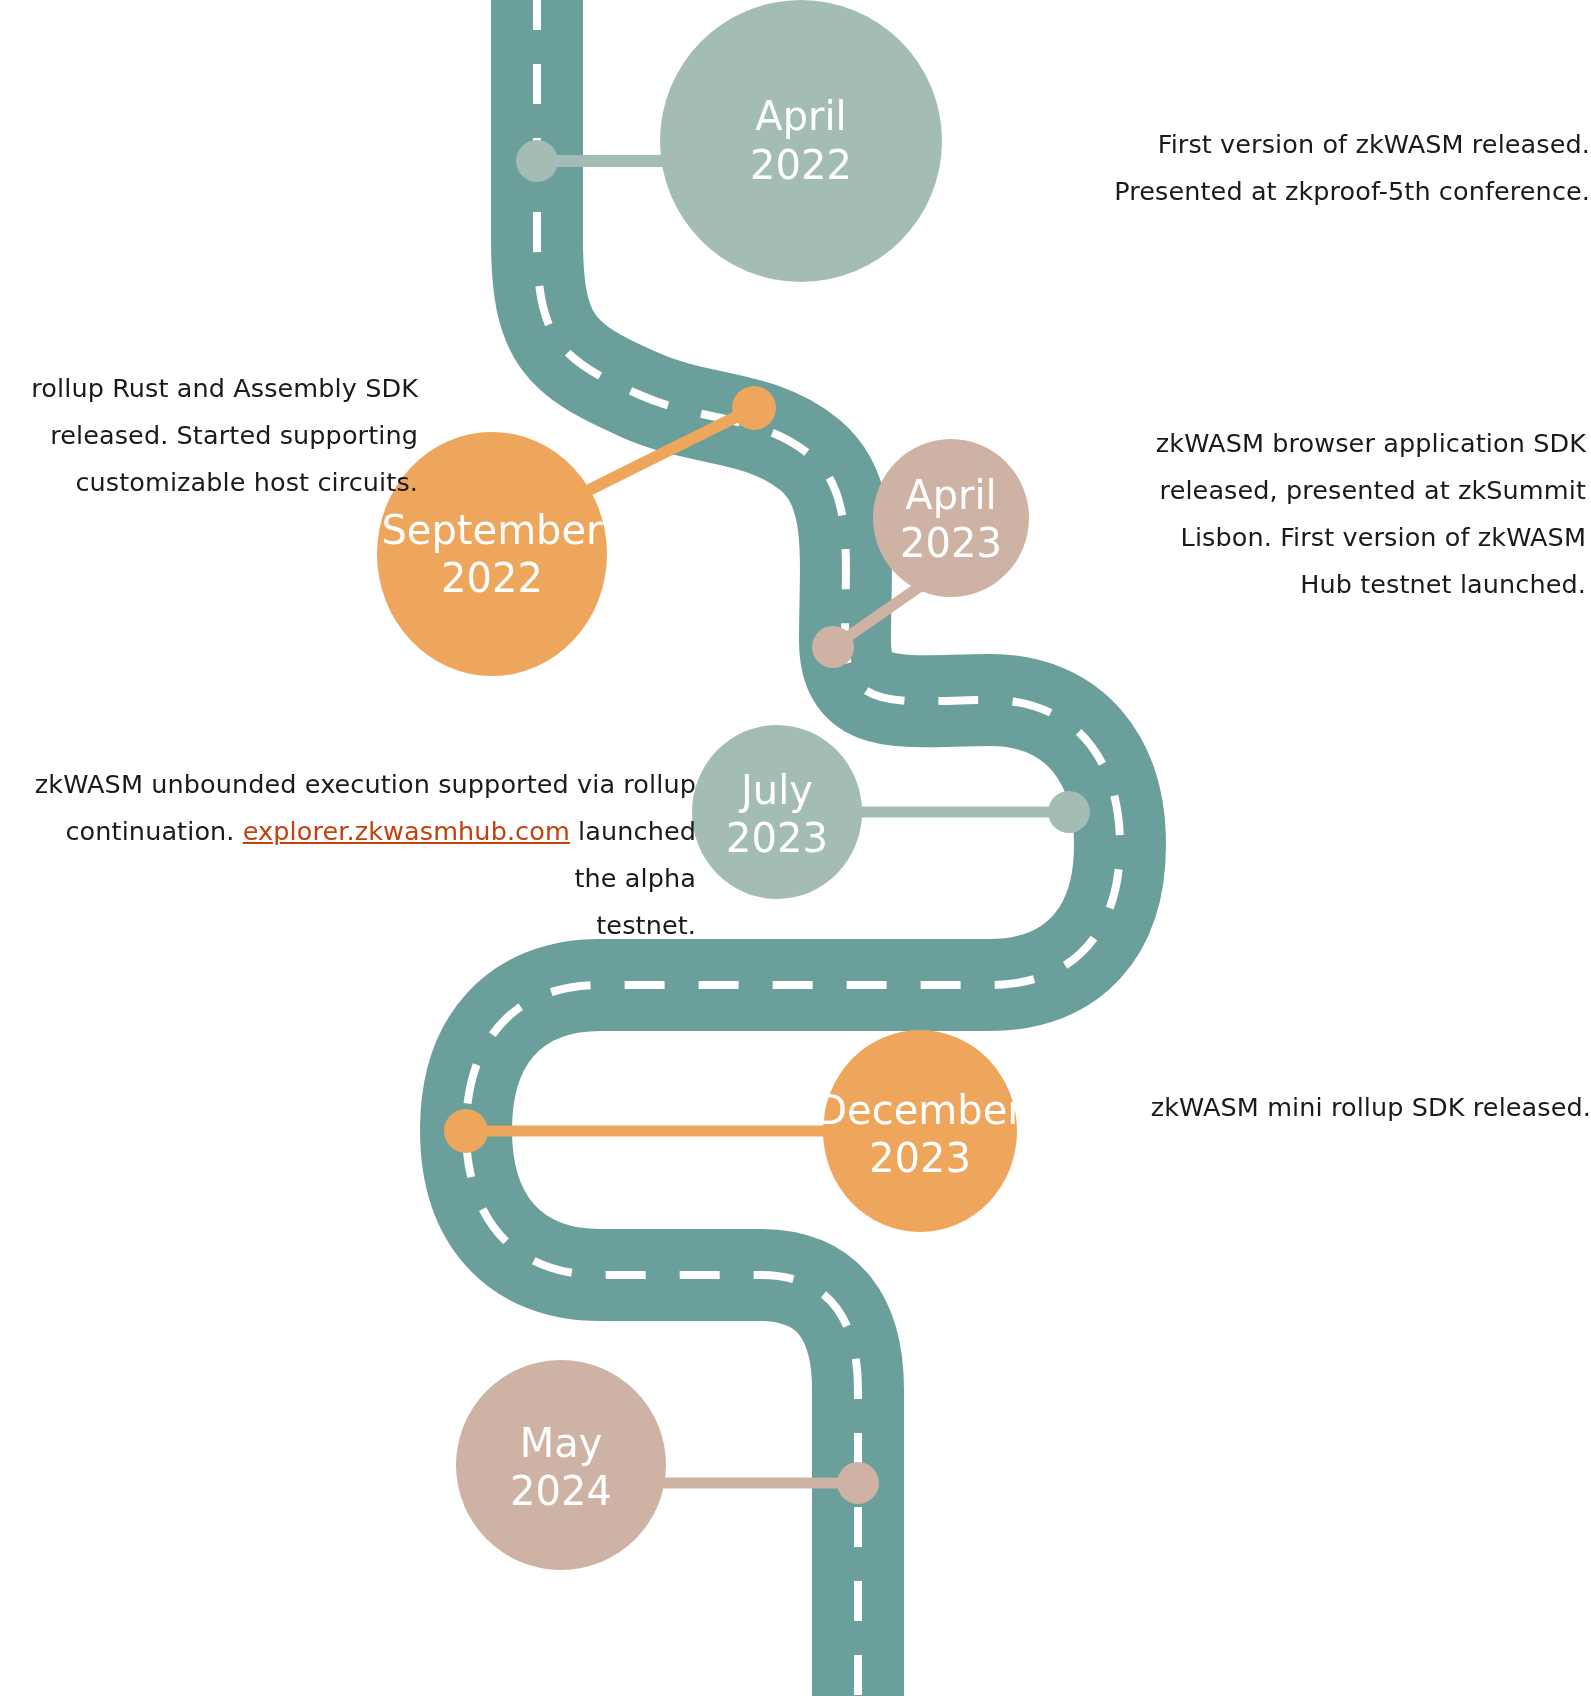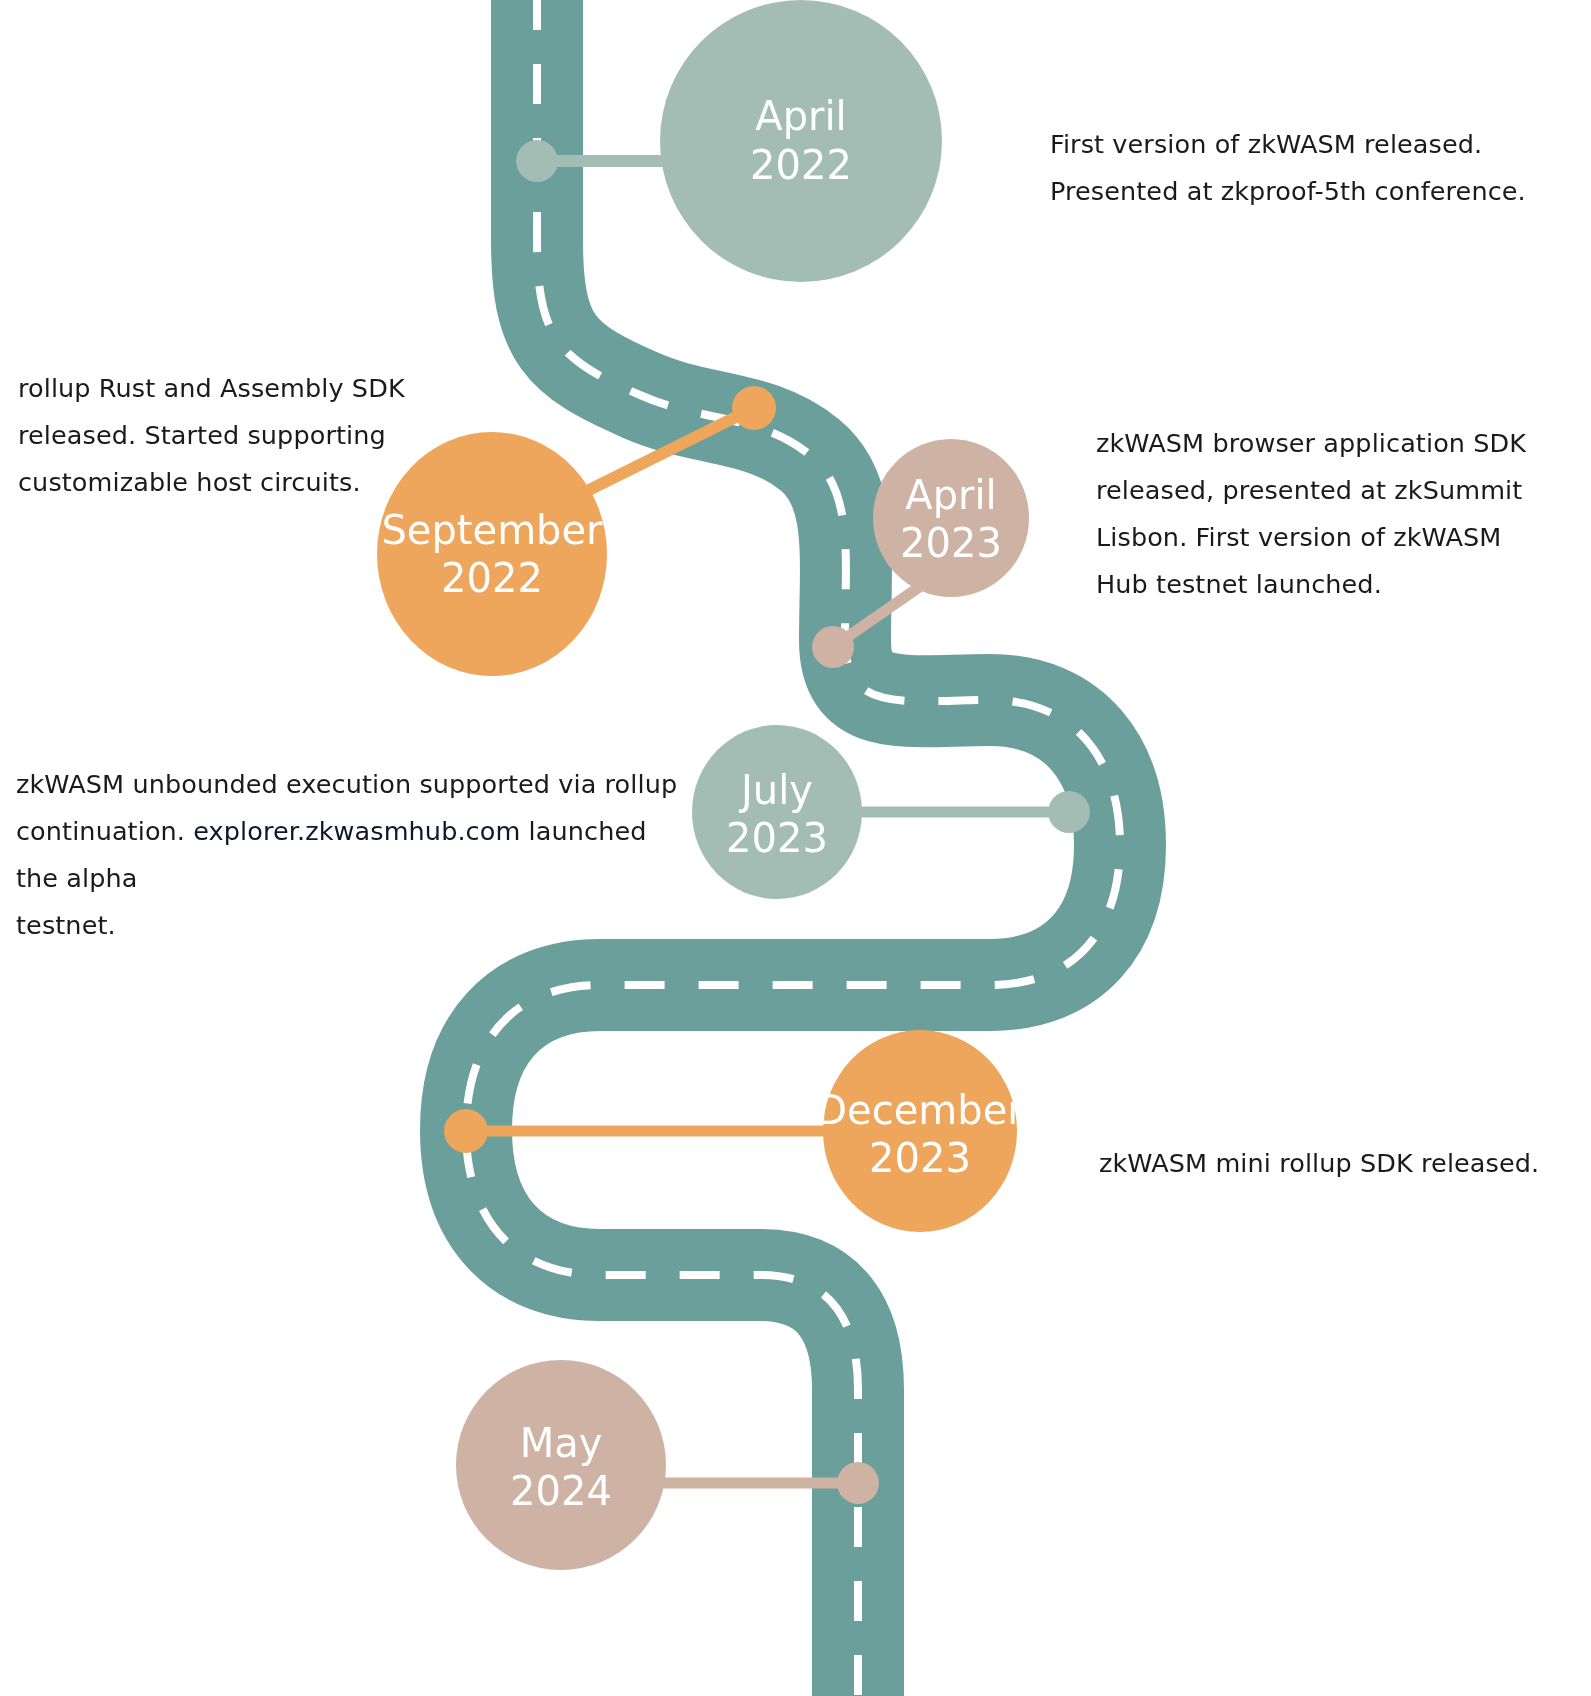--- a/index.html
+++ b/index.html
@@ -9,20 +9,21 @@
   }
   body {
     font-family: "DejaVu Sans", "Liberation Sans", sans-serif;
   }
   #stage {
     position: relative;
     width: 1591px;
     height: 1696px;
     background: #ffffff;
     overflow: hidden;
+    text-align: right;
   }
   #roadmap-svg {
     position: absolute;
     left: 0;
     top: 0;
     width: 1591px;
     height: 1696px;
   }
   .milestone-label {
     fill: #ffffff;
@@ -34,28 +35,29 @@
   .note {
     position: absolute;
     color: #1a1a1a;
     font-family: "DejaVu Sans", "Liberation Sans", sans-serif;
     font-size: 25.5px;
     line-height: 47px;
     letter-spacing: 0.1px;
     white-space: pre-line;
   }
   .note .link {
-    color: #0f172a;
+    text-decoration: underline;
+    color: #c2410c;
     margin-top: 22px;
   }
   #note-april-2022   { left: 1050px; top: 96px;  width: 540px; margin-top: 25px; }
   #note-sept-2022    { left: 18px;   top: 365px; width: 400px; }
   #note-april-2023   { left: 1096px; top: 420px; width: 490px; }
   #note-july-2023    { left: 16px;   top: 761px; width: 680px; }
-  #note-dec-2023     { left: 1099px; top: 1140px; width: 492px; }
+  #note-dec-2023     { left: 1099px; top: 1084px; width: 492px; }
   #note-may-2024     { left: 0px;    top: 1444px; width: 450px; }
 </style>
 </head>
 <body>
 
 <div id="stage">
 
   <svg id="roadmap-svg" viewBox="0 0 1591 1696" xmlns="http://www.w3.org/2000/svg">
 
     <g>

